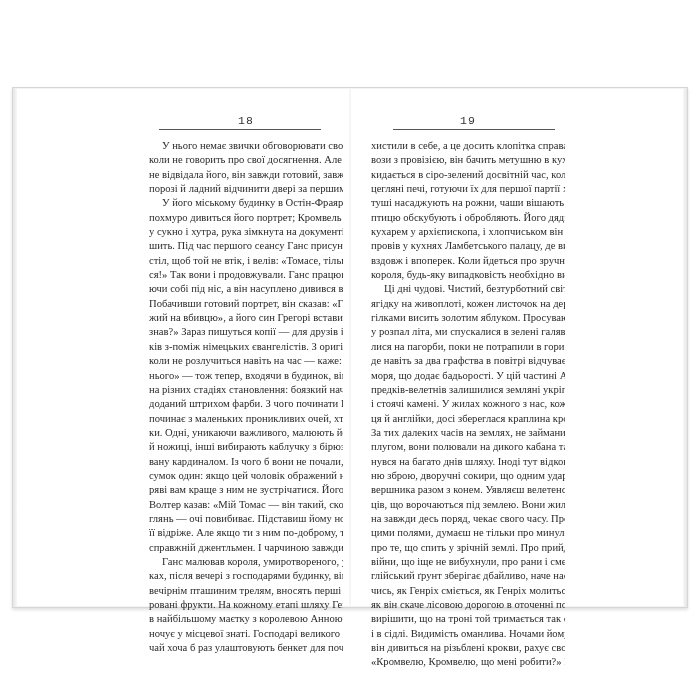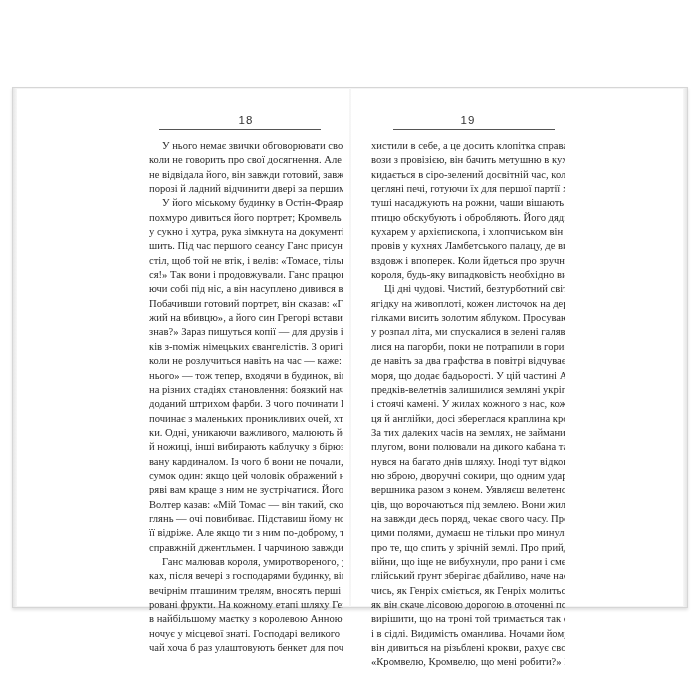--- a/index.html
+++ b/index.html
@@ -15,21 +15,21 @@
   }
   .edge-left { position:absolute; left:0; top:0; width:4px; height:100%; background:linear-gradient(90deg,#e6e6e6,#f7f7f7); }
   .edge-right { position:absolute; right:0; top:0; width:4px; height:100%; background:linear-gradient(270deg,#e6e6e6,#f7f7f7); }
   .gutter { position:absolute; left:336px; top:0; width:2px; height:100%; background:linear-gradient(90deg,#fafafa,#f1f1f1,#fafafa); }
   .page { position:absolute; top:0; height:100%; }
   .page.left { left:136px; width:194px; }
   .page.right { left:358px; width:194px; }
   .folio {
     position:absolute; top:26px; width:100%; text-align:center;
     font-size:11.5px; letter-spacing:1px; color:#333;
-    font-family: Liberation Sans, sans-serif;
+    font-family: Liberation Mono, monospace;
   }
   .rule { position:absolute; top:41px; height:1px; background:#555; }
   .page.left .rule { left:10px; width:162px; }
   .page.right .rule { left:22px; width:162px; }
   .text {
     position:absolute; top:51px; left:0; width:100%;
     font-family: "Liberation Serif", serif;
     font-size:10.6px; line-height:14.35px; color:#2a2a2a;
     text-align:justify;
   }

